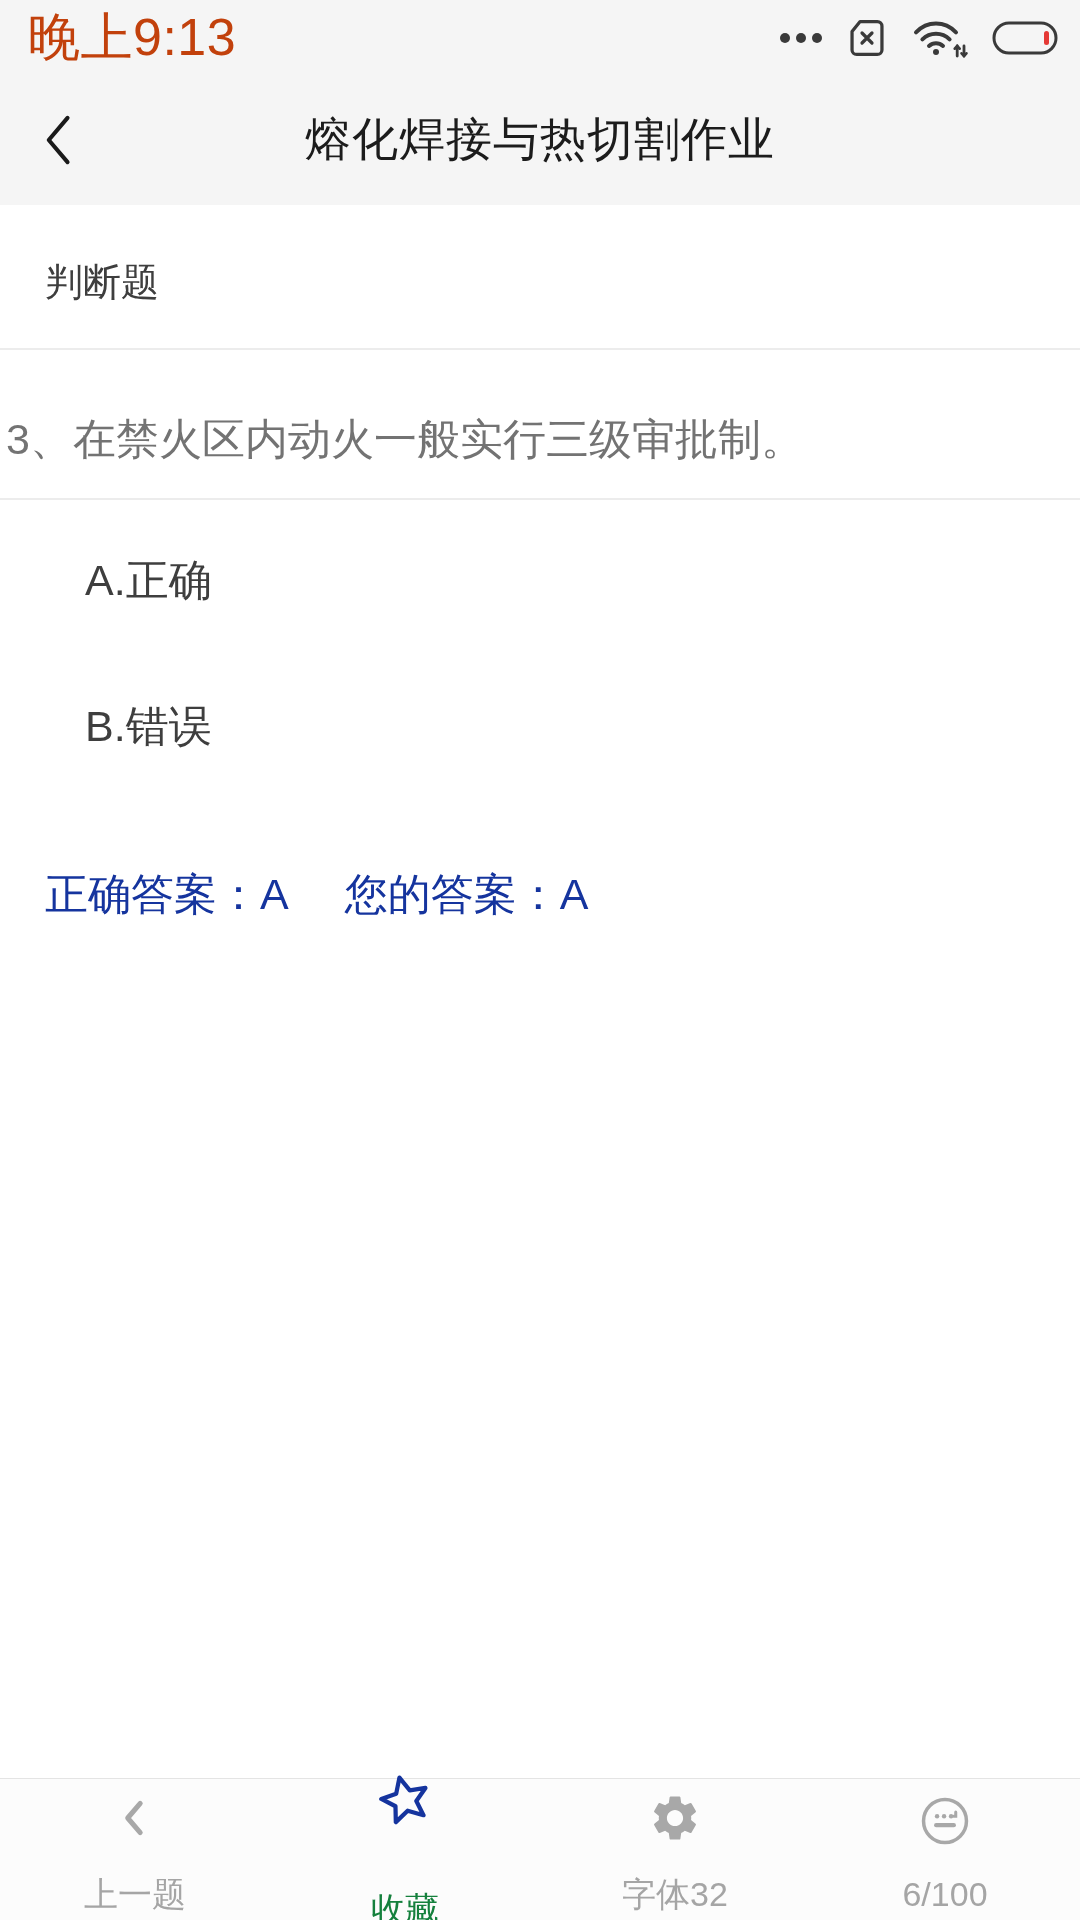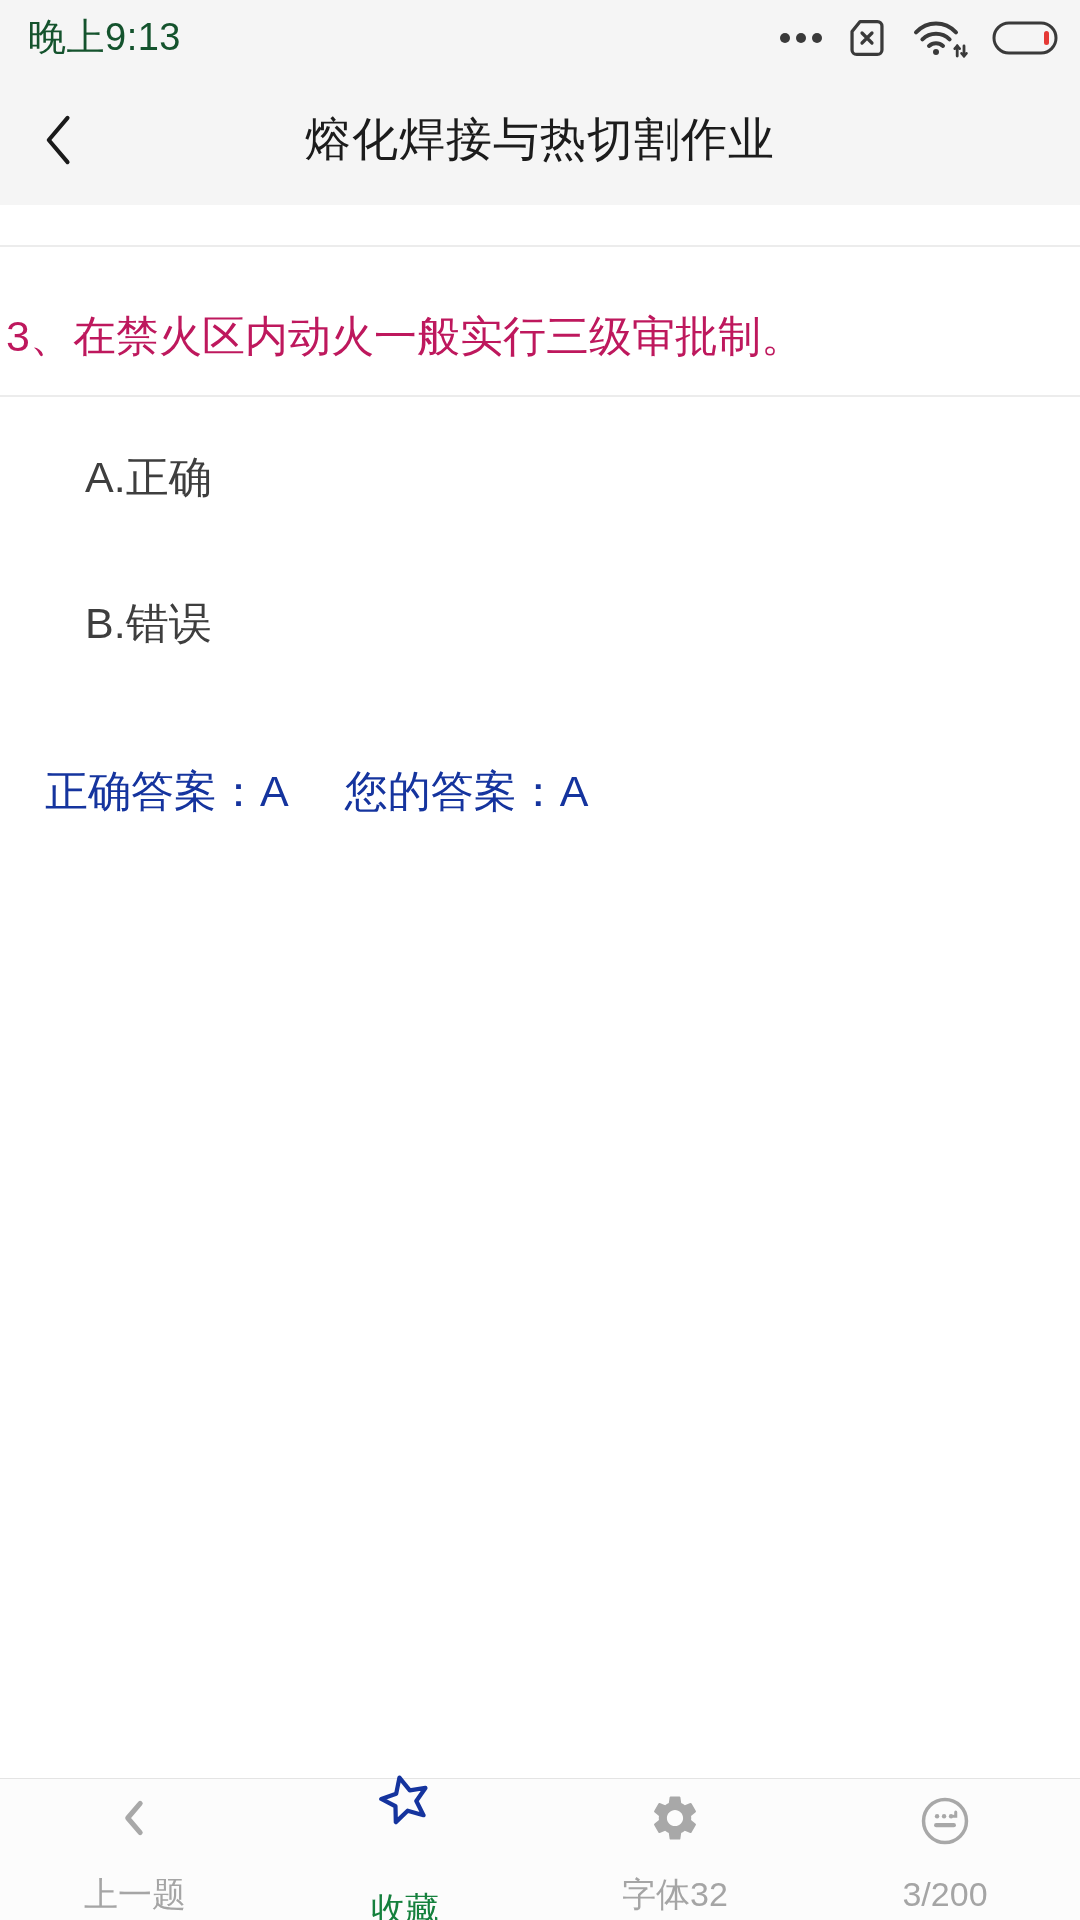--- a/index.html
+++ b/index.html
@@ -8,21 +8,21 @@
     background:#ffffff;
     font-family:"Liberation Sans","DejaVu Sans",sans-serif;
     -webkit-font-smoothing:antialiased;
   }
   
   .status-bar{
     height:75px;background:#f5f5f5;
     display:flex;align-items:center;justify-content:space-between;
     padding:0 22px 0 28px;box-sizing:border-box;
   }
-  .status-time{font-size:38px;color:#14532d;letter-spacing:.5px;}
+  .status-time{font-size:52px;color:#c2410c;letter-spacing:.5px;}
   .status-icons{display:flex;align-items:center;gap:20px;}
   .status-icons svg{display:block;}
   
   .app-header{
     height:130px;background:#f5f5f5;position:relative;
     display:flex;align-items:center;justify-content:center;
   }
   .back-btn{
     position:absolute;left:38px;top:50%;transform:translateY(-50%);
     width:60px;height:70px;display:flex;align-items:center;justify-content:flex-start;
@@ -30,21 +30,21 @@
   }
   .app-title{font-size:46px;font-weight:500;color:#1c1c1c;letter-spacing:1px;}
   
   .content{background:#fff;}
   .qtype-label{margin:0 45px;padding-top:52px;font-size:38px;color:#3e3e3e;}
   .divider{height:2px;background:#ececec;}
   .div1{margin-top:40px;}
   .div2{margin-top:30px;}
   .question-text{
     margin-top:60px;padding:0 40px 0 6px;
-    font-size:43px;line-height:58px;color:#be185d;
+    font-size:43px;line-height:58px;color:#737373;
   }
   .option-row{
     margin-left:85px;margin-right:40px;
     font-size:43px;color:#3e3e3e;cursor:pointer;
   }
   .option-a{margin-top:52px;}
   .option-b{margin-top:88px;}
   .answer-line{
     margin:110px 40px 0 45px;
     font-size:43px;color:#15349e;font-weight:500;
@@ -116,20 +116,21 @@
 <div class="app-header">
   <button class="back-btn">
     <svg width="42" height="58" viewBox="0 0 24 34" fill="none" stroke="#1a1a1a" stroke-width="2.4" stroke-linecap="round" stroke-linejoin="round">
       <polyline points="17,4 6,17 17,30"></polyline>
     </svg>
   </button>
   <span class="app-title">熔化焊接与热切割作业</span>
 </div>
 
 <div class="content">
+  <div class="qtype-label">判断题</div>
   <div class="divider div1"></div>
 
   <div class="question-text">3、在禁火区内动火一般实行三级审批制。</div>
   <div class="divider div2"></div>
 
   <div class="option-row option-a">A.正确</div>
   <div class="option-row option-b">B.错误</div>
 
   <div class="answer-line">
     <span>正确答案：A</span><span class="your-answer">您的答案：A</span>
@@ -173,16 +174,16 @@
         <circle cx="12" cy="12" r="9.2"></circle>
         <g fill="#a8a8a8" stroke="none">
           <circle cx="8.6" cy="10" r="0.95"></circle>
             <circle cx="11.6" cy="10" r="0.95"></circle>
             <circle cx="14.6" cy="10" r="0.95"></circle>
         </g>
         <path d="M16.6 8.2 v1.8 h-0.9" stroke-width="1.3"></path>
         <path d="M8.2 13.8 h7.6" stroke-width="1.8"></path>
       </svg>
     </span>
-    <span class="nav-label">3/200</span>
+    <span class="nav-label">6/100</span>
   </div>
 
 </div>
 
 </body></html>

